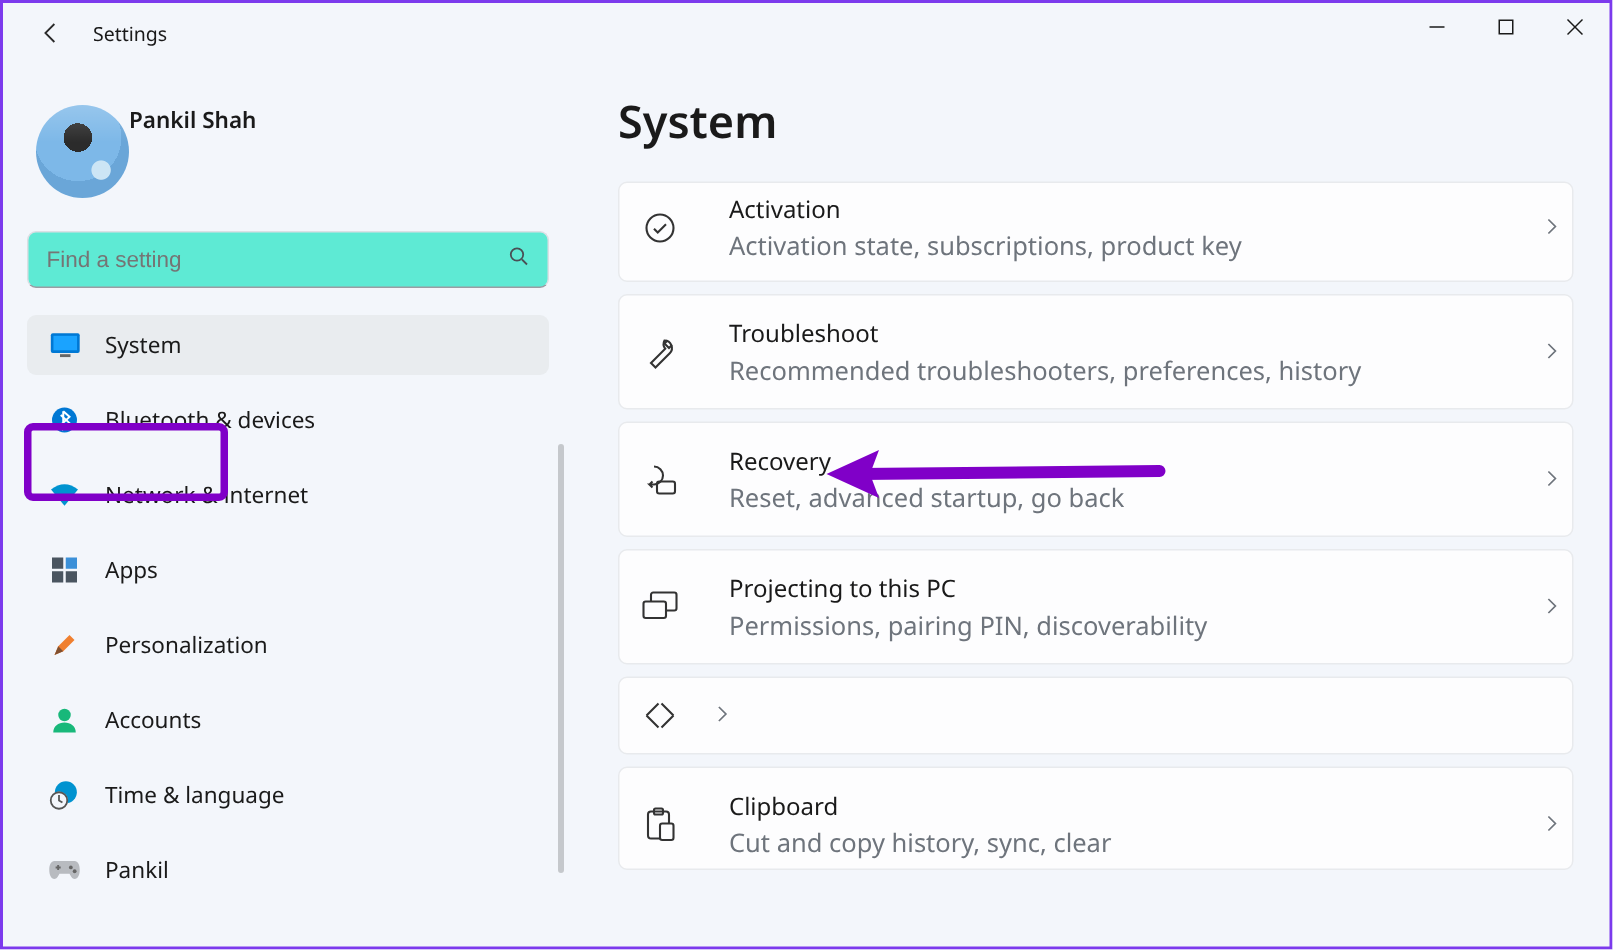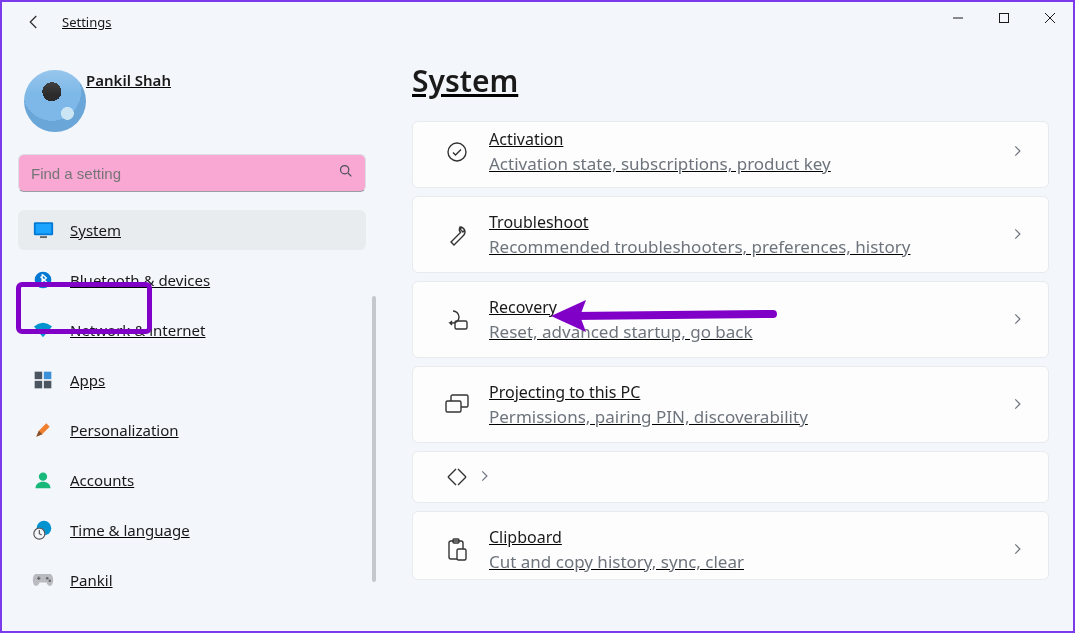--- a/index.html
+++ b/index.html
@@ -1,41 +1,41 @@
 <!DOCTYPE html>
 <html><head>
 <meta charset="utf-8">
 <style>
   * { box-sizing: border-box; margin: 0; padding: 0; }
   html, body { width: 1075px; height: 633px; font-family: "Segoe UI", system-ui, sans-serif; background: #f3f6fb; overflow: hidden; }
-  .app { width: 1075px; height: 633px; border: 2px solid #7c3aed; position: relative; background: #f3f6fb; text-decoration: underline; }
+  .app { width: 1075px; height: 633px; border: 2px solid #7c3aed; position: relative; background: #f3f6fb; }
   .titlebar { display: flex; align-items: center; height: 40px; padding-left: 18px; }
   .back-btn { width: 28px; height: 28px; display: flex; align-items: center; justify-content: center; cursor: pointer; }
   .app-title { margin-left: 14px; font-size: 13px; color: #1a1a1a; }
   .win-controls { position: absolute; top: 0; right: 0; display: flex; }
   .win-btn { width: 46px; height: 32px; display: flex; align-items: center; justify-content: center; cursor: pointer; }
   .body { display: flex; height: calc(100% - 40px); }
   .sidebar { width: 380px; padding: 18px 16px 0 16px; position: relative; }
   .profile { display: flex; align-items: flex-start; padding: 10px 6px 22px 6px; }
   .avatar { width: 62px; height: 62px; border-radius: 50%; background: radial-gradient(circle at 45% 35%, #2b2b2b 0 18%, #7db8e8 18% 55%, #6aa6d8 55% 100%); position: relative; overflow: hidden; }
   .avatar::after { content: ""; position: absolute; inset: 0; background: linear-gradient(180deg, rgba(255,255,255,0.2), transparent 40%), radial-gradient(circle at 70% 70%, #cce5f5 0 10%, transparent 11%); }
   .username { font-size: 15px; font-weight: 600; color: #1a1a1a; }
   .search { position: relative; margin: 0 0 18px 0; }
-  .search input { width: 100%; height: 38px; padding: 0 40px 0 12px; font-size: 15px; background: #f9a8d4; border: 1px solid #dcdfe4; border-bottom: 1px solid #9a9da3; border-radius: 6px; outline: none; color: #5a5f66; }
+  .search input { width: 100%; height: 38px; padding: 0 40px 0 12px; font-size: 15px; background: #5eead4; border: 1px solid #dcdfe4; border-bottom: 1px solid #9a9da3; border-radius: 6px; outline: none; color: #5a5f66; }
   .search .mag { position: absolute; right: 12px; top: 50%; transform: translateY(-50%); pointer-events: none; }
   .nav { display: flex; flex-direction: column; }
   .nav-item { display: flex; align-items: center; gap: 16px; height: 40px; padding: 0 14px; border-radius: 6px; cursor: pointer; margin-bottom: 10px; font-size: 15px; color: #1a1a1a; }
   .nav-item.selected { background: #e9ecef; }
   .nav-item .ic { width: 22px; height: 22px; display: flex; align-items: center; justify-content: center; }
   .highlight-box { position: absolute; border: 5px solid #8000c8; border-radius: 6px; left: 14px; top: 240px; width: 136px; height: 52px; pointer-events: none; }
   .scrollbar { position: absolute; right: 6px; top: 254px; width: 4px; height: 286px; background: #c5c8cc; border-radius: 2px; }
   .content { flex: 1; padding: 18px 24px 0 30px; display: flex; flex-direction: column; }
   .page-title { font-size: 30px; font-weight: 600; color: #1a1a1a; margin-bottom: 20px; }
   .cards { display: flex; flex-direction: column; gap: 8px; }
-  .card { display: flex; align-items: center; background: #fdfdfe; border: 1px solid #e8eaed; border-radius: 6px; padding: 14px 24px; cursor: pointer; }
+  .card { display: flex; align-items: center; background: #fdfdfe; border: 1px solid #e8eaed; border-radius: 6px; padding: 14px 7px; cursor: pointer; gap: 14px; }
   .card.cutoff-top { padding-top: 6px; padding-bottom: 12px; }
   .card.cutoff-bottom { padding-bottom: 6px; }
   .card-icon { width: 40px; display: flex; align-items: center; justify-content: center; }
   .card-body { flex: 1; margin-left: 12px; }
   .card-title { font-size: 16px; color: #1a1a1a; }
   .card-sub { font-size: 17px; color: #6e747c; margin-top: 2px; }
   .chev { color: #6e747c; }
   .arrow-annot { position: absolute; left: 546px; top: 294px; pointer-events: none; }
 </style>
 </head>

